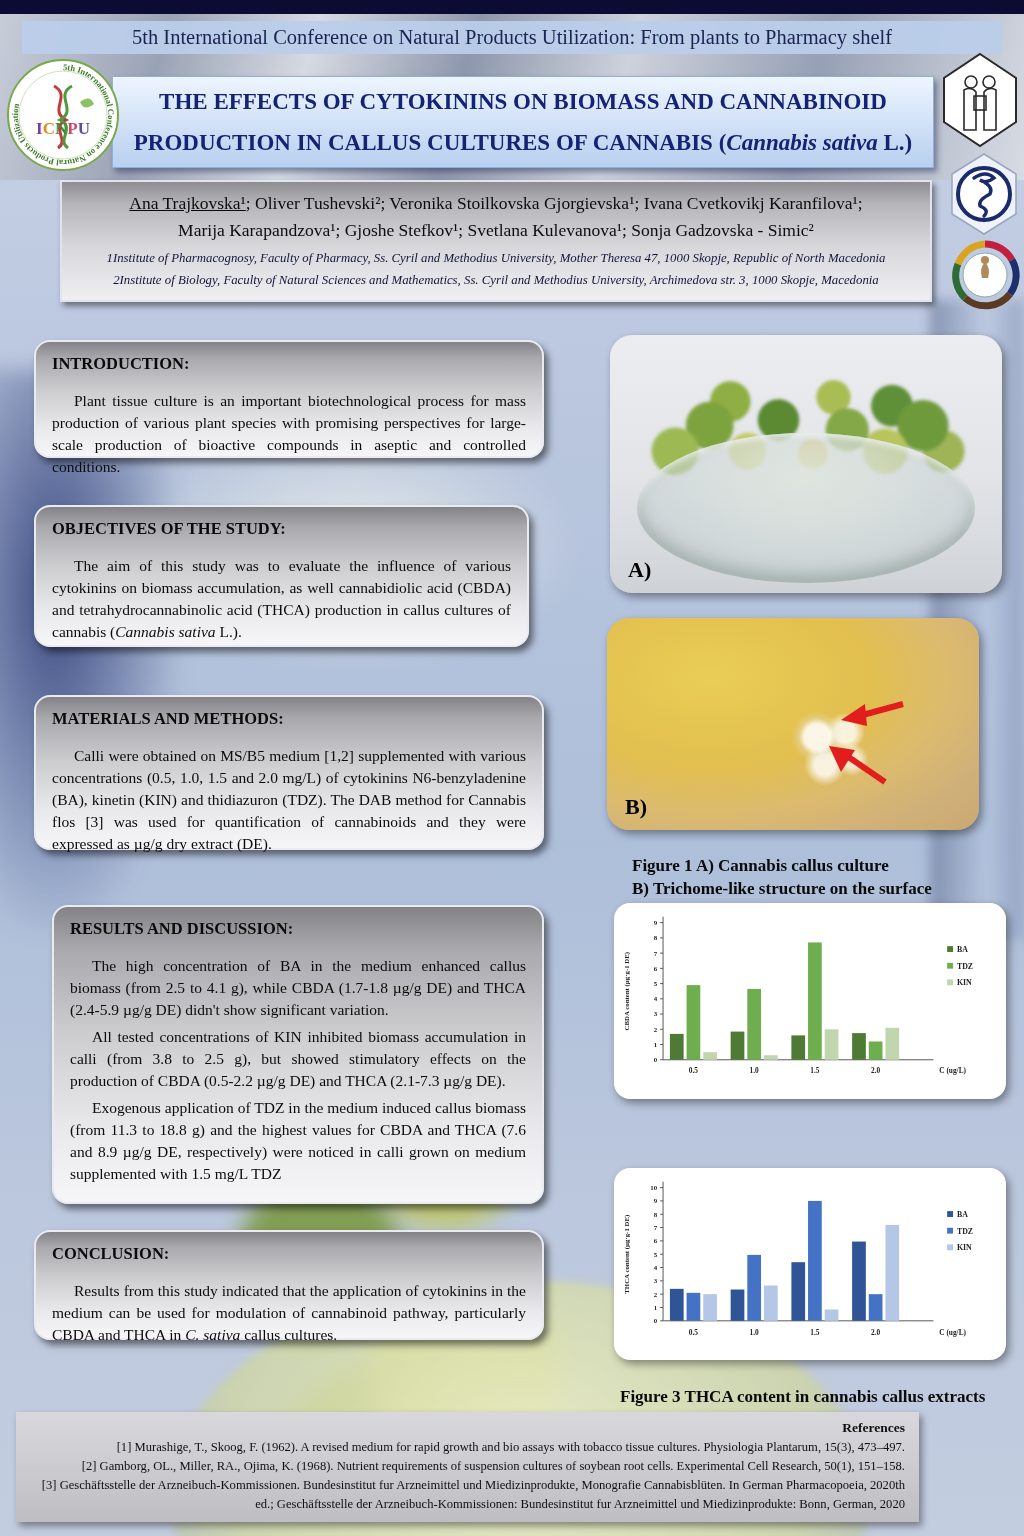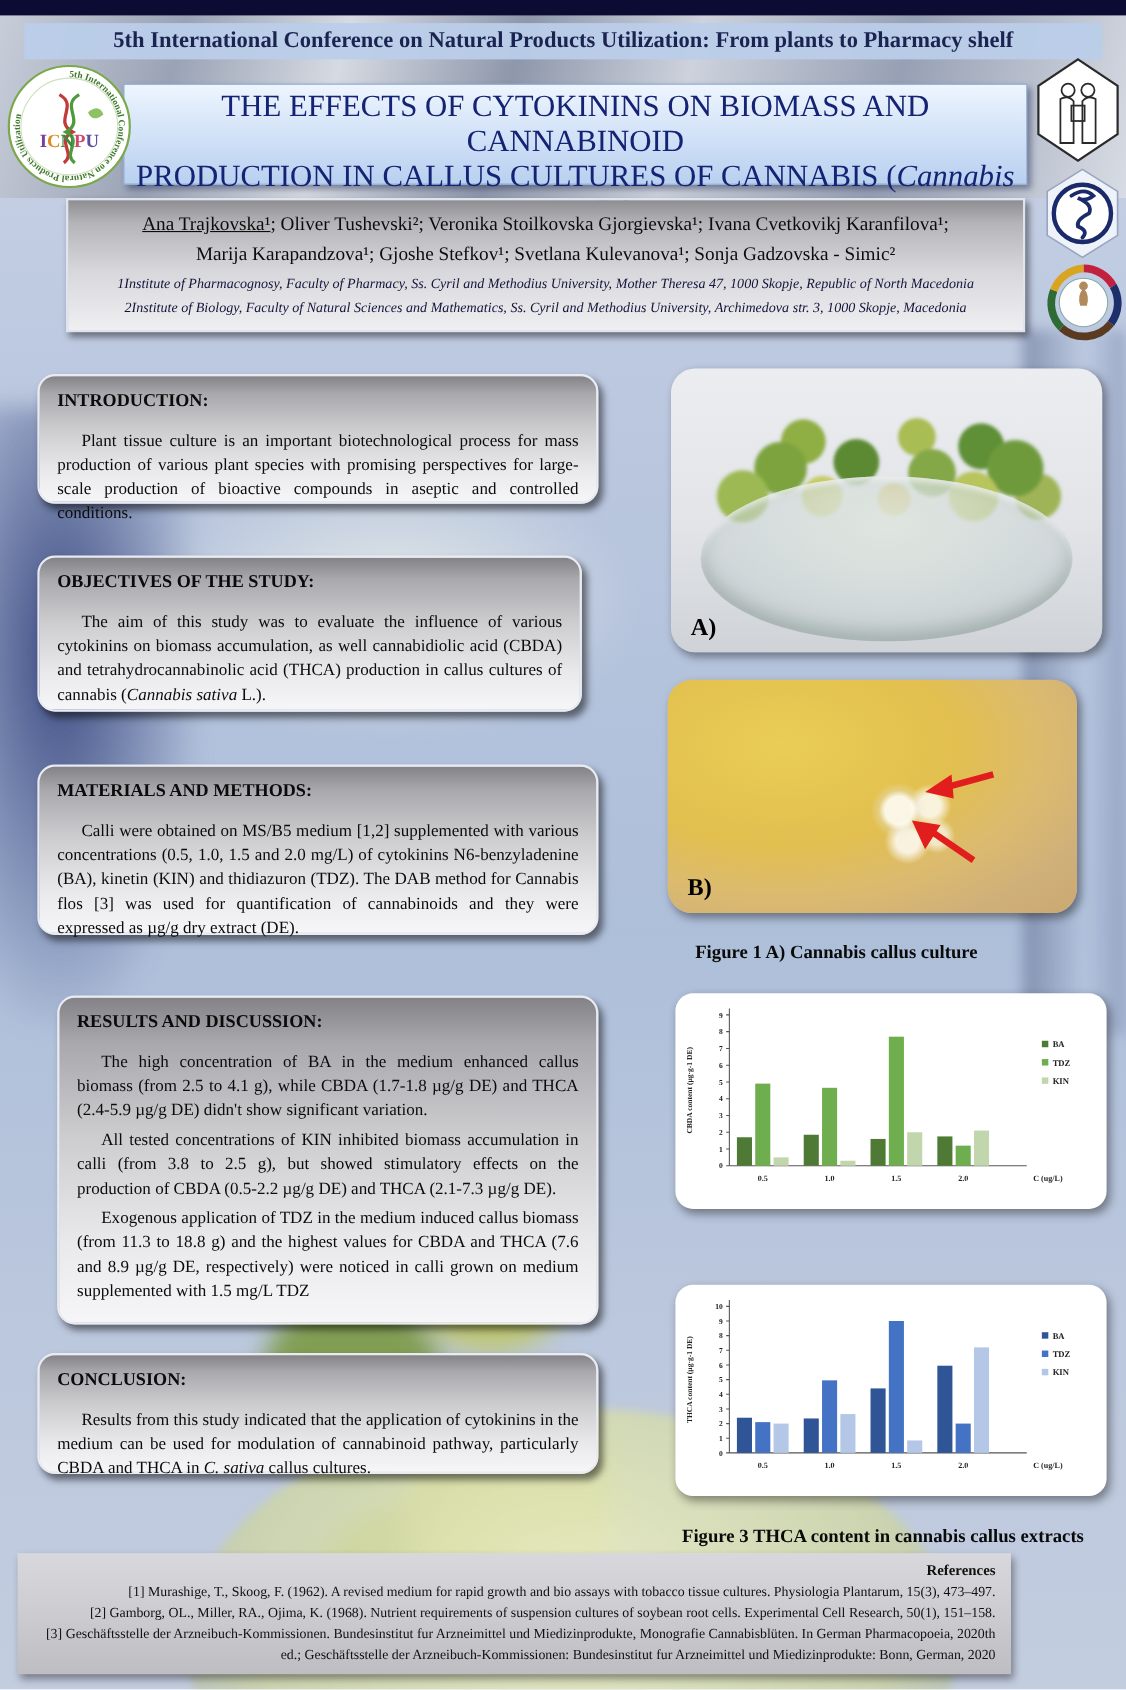--- a/index.html
+++ b/index.html
@@ -22,26 +22,26 @@
         radial-gradient(circle at 65% 75%,rgba(205,211,122,.9) 0 80px,rgba(205,211,122,0) 110px),
         radial-gradient(circle at 40% 90%,rgba(160,175,80,.8) 0 70px,rgba(160,175,80,0) 100px);}
   .bg-bowl{left:170px;top:1280px;width:700px;height:430px;filter:blur(4px);border-radius:50%;
       background:radial-gradient(ellipse at 50% 40%,rgba(233,236,196,.95),rgba(207,214,160,.75) 60%,rgba(150,165,150,.4) 85%);}
   .bg-glass-right{left:930px;top:300px;width:94px;height:640px;filter:blur(6px);
       background:linear-gradient(90deg,rgba(90,105,140,.55),rgba(190,205,230,.35) 60%,rgba(120,135,170,.5));}
   
   .top-bar{position:absolute;z-index:1;left:0;top:0;width:1024px;height:14px;background:#0b0b33;}
   .banner{position:absolute;z-index:2;left:22px;top:21px;width:980px;height:33px;
       background:rgba(186,205,233,.95);display:flex;align-items:center;justify-content:center;
-      font-weight:bold;font-size:20.5px;color:#1b2350;}
+      font-weight:normal;font-size:20.5px;color:#1b2350;}
   .title-box{position:absolute;z-index:2;left:112px;top:76px;width:822px;height:92px;
       background:linear-gradient(180deg,#eef5fe 0%,#d5e4f8 45%,#b9d0f0 100%);
       border:1px solid #8fb0d8;box-shadow:3px 4px 6px rgba(20,30,70,.45);
       display:flex;flex-direction:column;justify-content:space-around;align-items:center;
-      font-weight:normal;font-size:28px;color:#152374;padding:4px 8px;box-sizing:border-box;text-align:center;}
+      font-weight:bold;font-size:23px;color:#152374;padding:4px 8px;box-sizing:border-box;text-align:center;}
   .author-box{position:absolute;z-index:2;left:60px;top:180px;width:872px;height:122px;
       background:linear-gradient(180deg,#8e8e92 0%,#b5b5b9 18%,#d8d8dc 55%,#efeff2 100%);
       border:2px solid #dfe4ee;box-shadow:3px 4px 6px rgba(0,0,0,.45);
       text-align:center;padding:8px 10px;box-sizing:border-box;color:#0c0c0c;}
   .author-line{font-size:17.5px;line-height:1.55;}
   .first-author{text-decoration:underline;}
   .affil-line{font-size:12.8px;font-style:italic;margin-top:7px;color:#14143a;}
   
   .section-box{position:absolute;z-index:2;
       background:linear-gradient(180deg,#838387 0%,#a9a9ad 14%,#cccccf 42%,#e9e9ec 75%,#f6f6f8 100%);
@@ -214,20 +214,21 @@
     </svg>
     <svg style="position:absolute;left:218px;top:126px;" width="64" height="44" viewBox="0 0 64 44">
       <line x1="60" y1="38" x2="22" y2="12" stroke="#e11d1d" stroke-width="6"></line>
       <polygon points="4,2 30,6 16,28" fill="#e11d1d"></polygon>
     </svg>
     <div class="fig-label">B)</div>
   </div>
 
   <div class="fig-caption" style="left:632px;top:841px;width:360px;">
     <div>Figure 1 A) Cannabis callus culture</div>
+    <div>B) Trichome-like structure on the surface</div>
   </div>
 
   <div class="chart-card" style="left:614px;top:903px;width:392px;height:196px;">
     <div class="chart-host"><svg viewBox="0 0 392 188" width="100%" height="100%">
           <line x1="46" y1="8" x2="46" y2="154" stroke="#555" stroke-width="1"></line>
           <line x1="46" y1="154" x2="322" y2="154" stroke="#555" stroke-width="1"></line>
           <line x1="43" y1="154" x2="46" y2="154" stroke="#555"></line>
           <text x="40" y="156.5" text-anchor="end" font-size="7" font-weight="bold" fill="#222">0</text>
           <line x1="43" y1="138.44444444444446" x2="46" y2="138.44444444444446" stroke="#555"></line>
           <text x="40" y="140.94444444444446" text-anchor="end" font-size="7" font-weight="bold" fill="#222">1</text>

